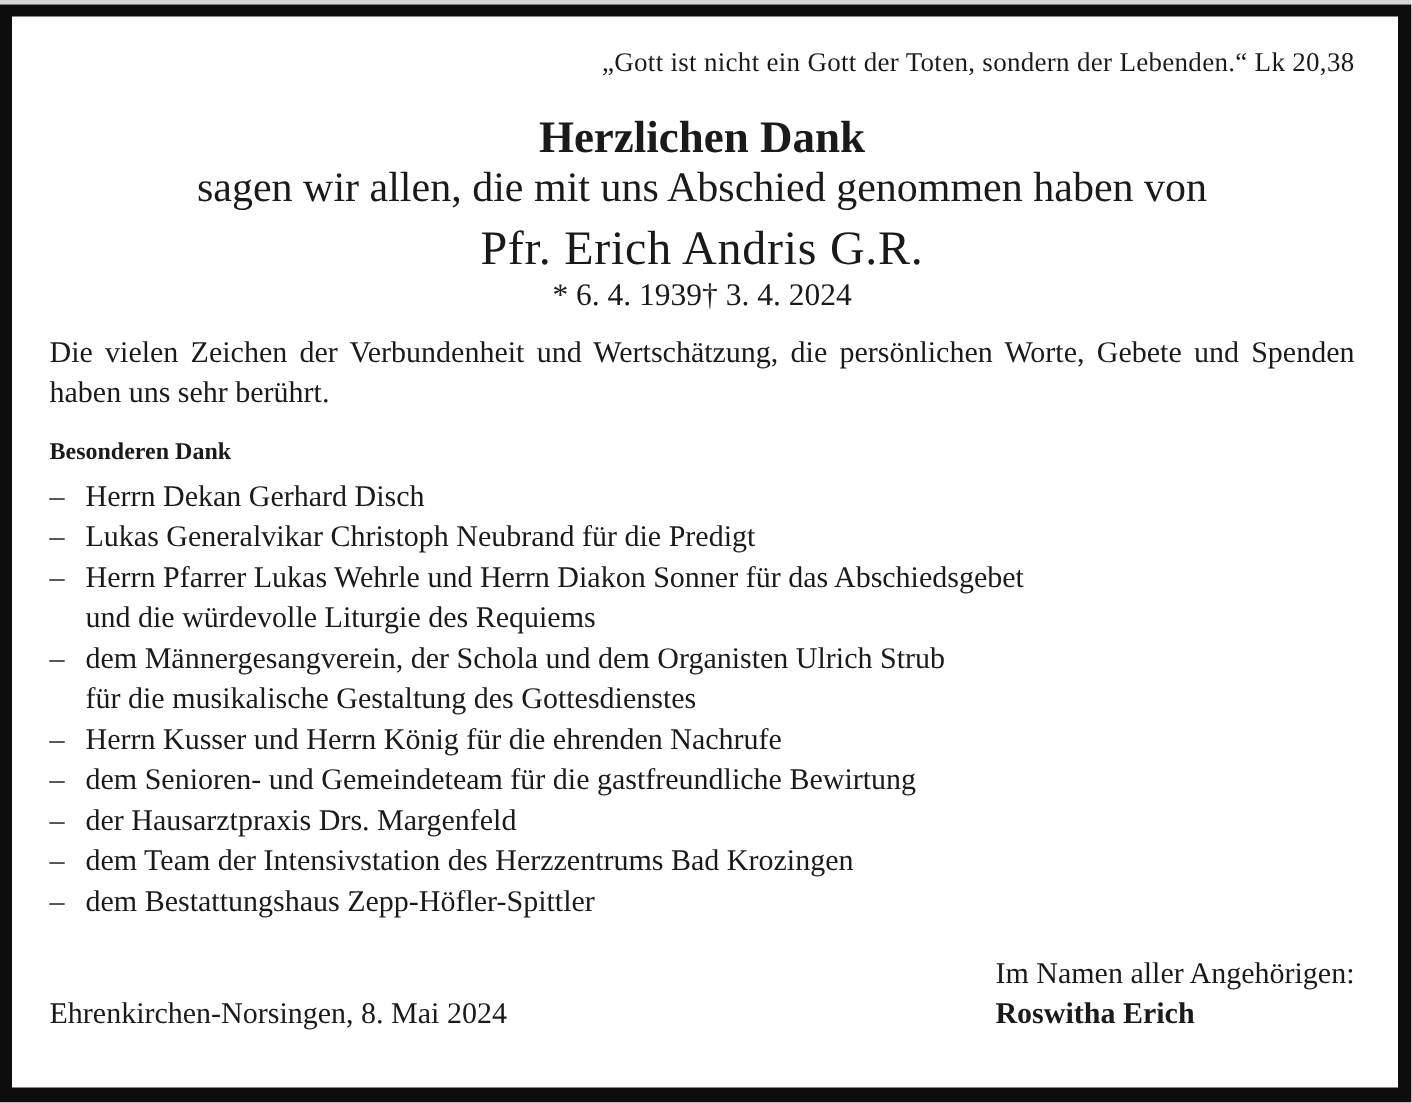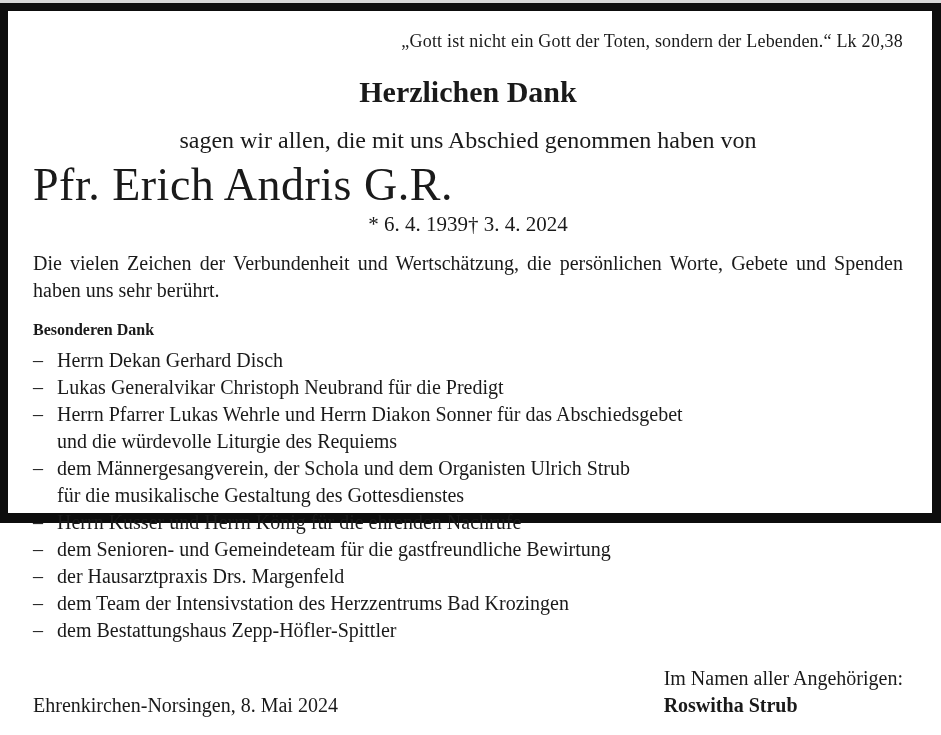--- a/index.html
+++ b/index.html
@@ -13,48 +13,48 @@
     overflow: hidden;
   }
   .scan-top {
     width: 941px;
     height: 3px;
     background: #d7d7d7;
   }
   .page {
     box-sizing: border-box;
     width: 941px;
-    height: 520px;
+    height: 732px;
     border: 8px solid #0d0d0d;
     border-right-width: 9px;
     border-bottom-width: 10px;
     padding: 19px 29px 0 25px;
     background: #ffffff;
   }
   .quote {
     font-size: 18px;
     line-height: 1.25;
     text-align: right;
     letter-spacing: 0.2px;
   }
   .title {
     font-size: 30px;
     font-weight: bold;
     text-align: center;
     margin: 21px 0 0 0;
     line-height: 1.2;
   }
   .subtitle {
-    font-size: 24px;
+    font-size: 28px;
     text-align: center;
-    margin-top: 17px;
   }
   .deceased-name {
-    font-size: 46px;
+    font-size: 32px;
     font-weight: normal;
+    text-align: center;
     margin-top: 5px;
     line-height: 1.15;
     letter-spacing: 0.5px;
   }
   .dates {
     display: flex;
     justify-content: center;
     font-size: 21px;
     margin-top: 1px;
   }
@@ -165,17 +165,17 @@
       <span class="li-text">dem Bestattungshaus Zepp-Höfler-Spittler</span>
     </li>
   </ul>
 
   <div class="footer">
     <div class="footer-left">
       <div>Ehrenkirchen-Norsingen, 8. Mai 2024</div>
     </div>
     <div class="footer-right">
       <div>Im Namen aller Angehörigen:</div>
-      <div class="signatory">Roswitha Strub</div>
+      <div class="signatory">Roswitha Erich</div>
     </div>
   </div>
 
 </div>
 
 </body></html>

